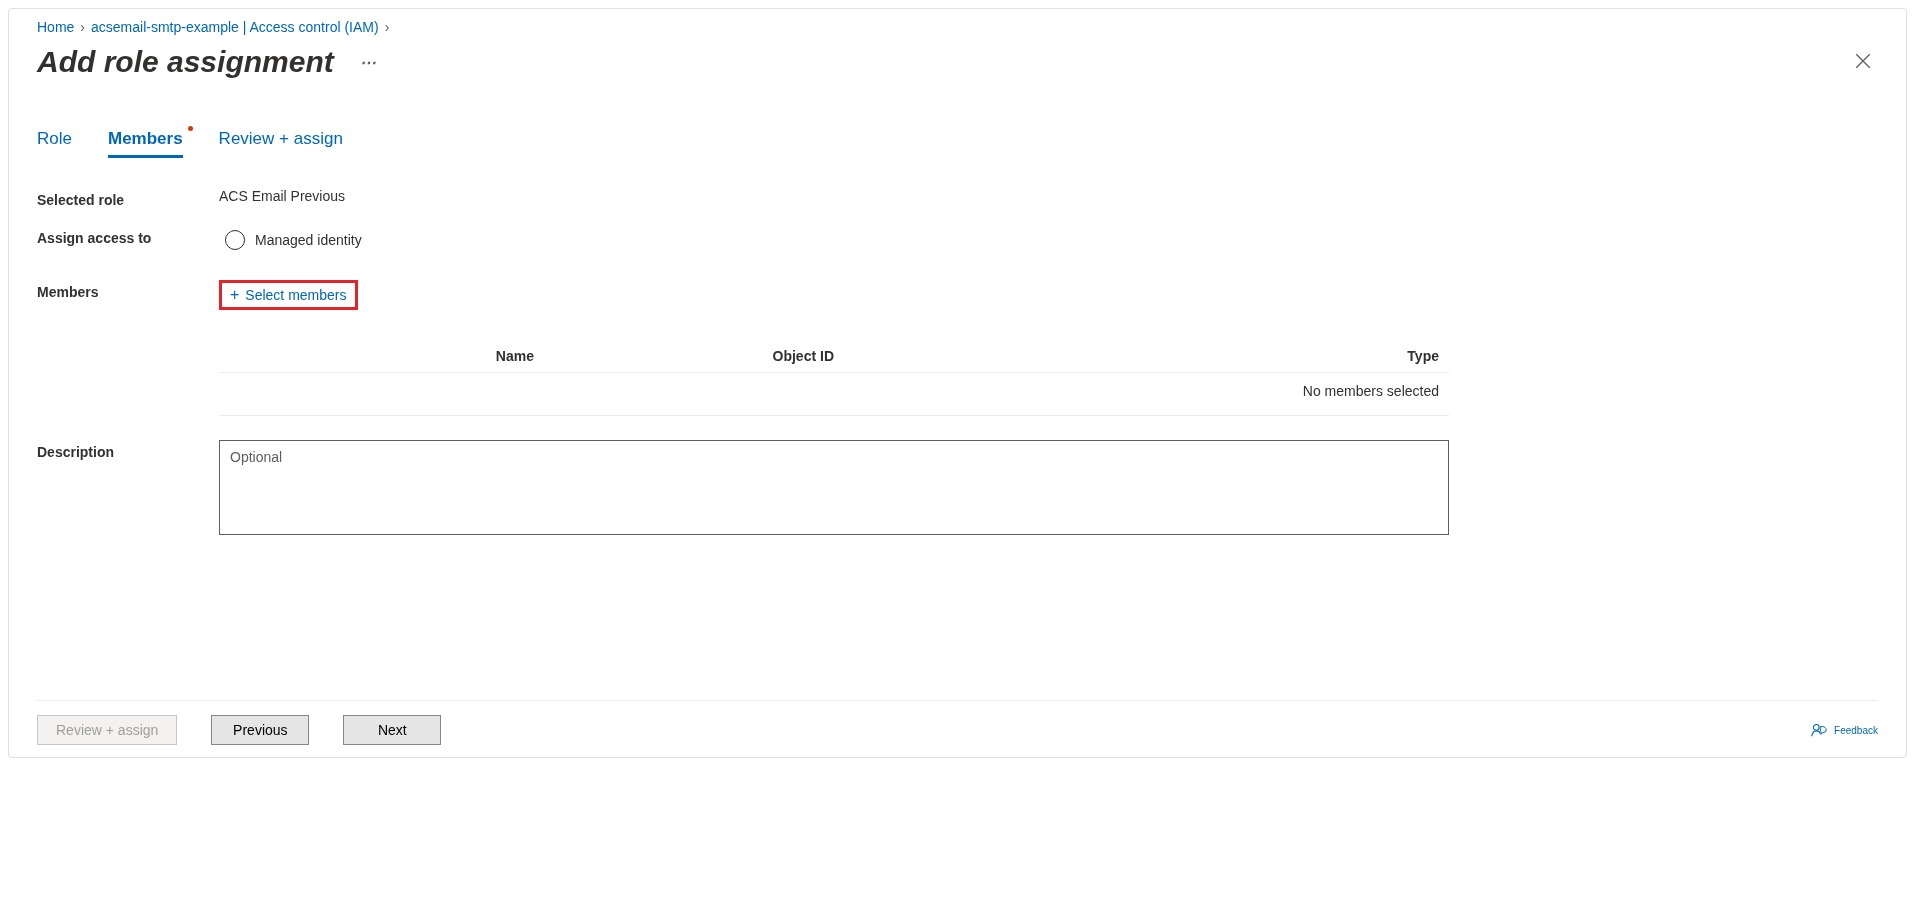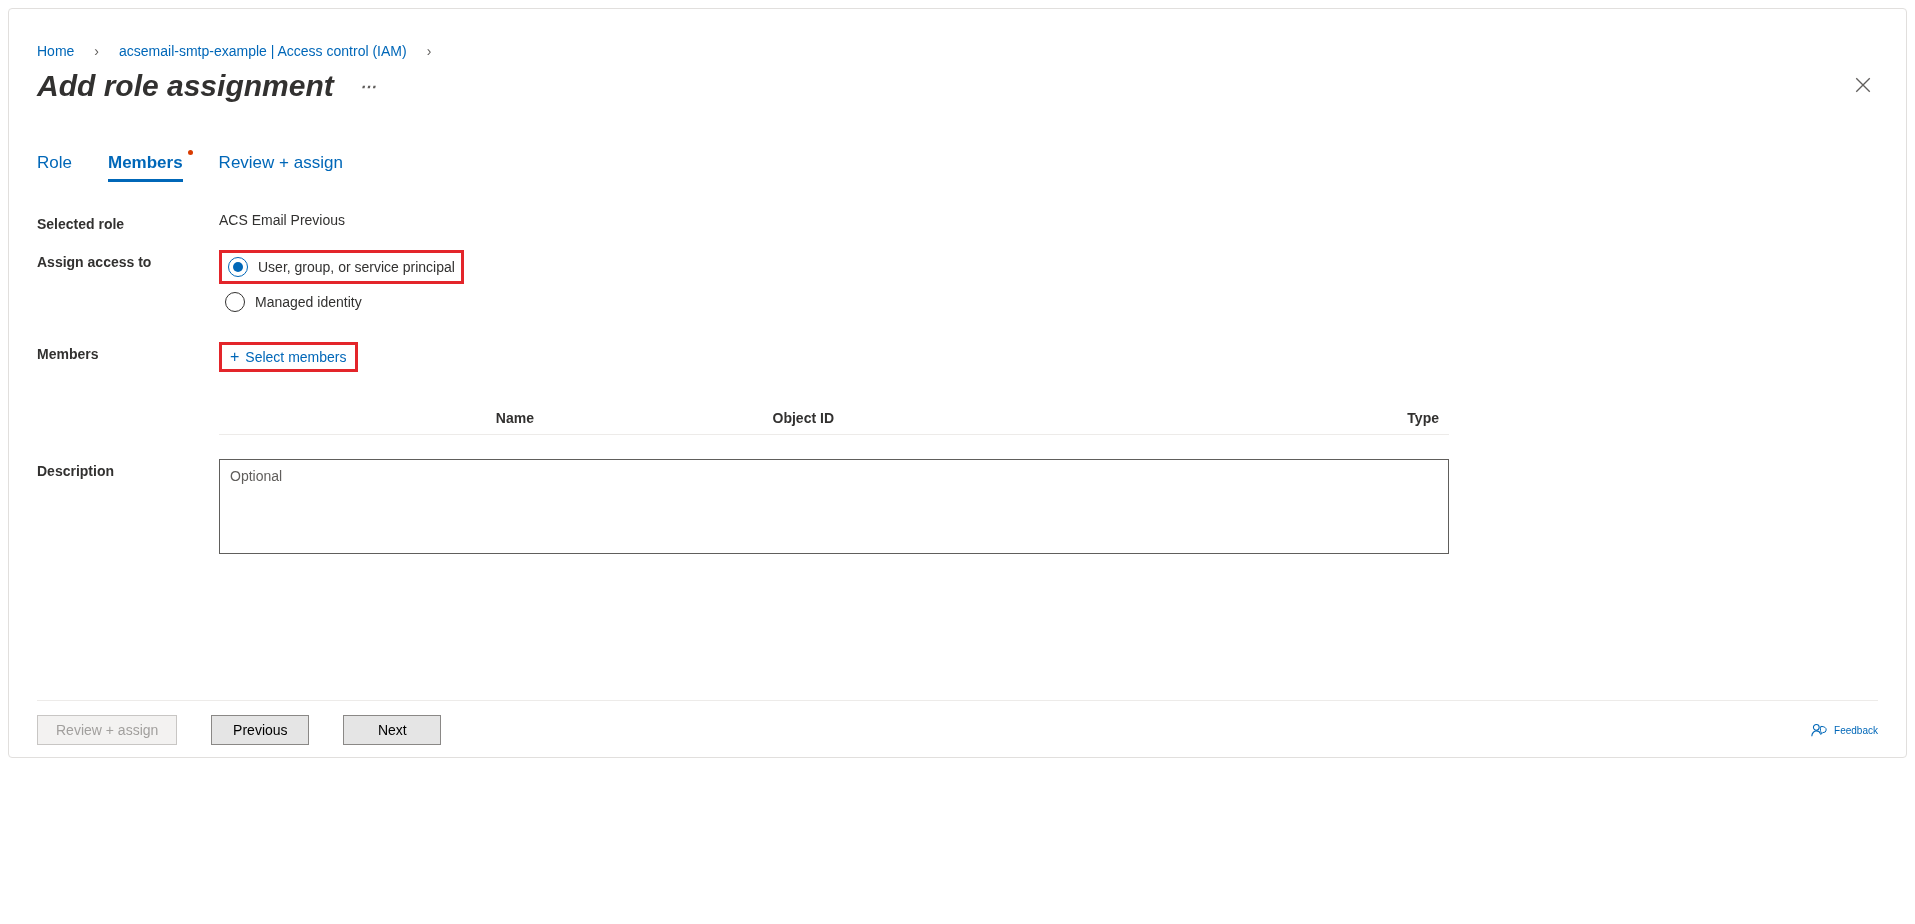--- a/index.html
+++ b/index.html
@@ -22,24 +22,23 @@
     width: 100%;
     height: 750px;
     padding: 10px 28px 0 28px;
     position: relative;
     background: #fff;
   }
   
   .breadcrumb {
     display: flex;
     align-items: flex-end;
-    gap: 20px;
+    gap: 6px;
     font-size: 14px;
     margin-bottom: 10px;
-    margin-top: 24px;
   }
   .breadcrumb a { color: #0067b8; text-decoration: none; }
   .breadcrumb .sep { color: #605e5c; }
   
   .title-row {
     display: flex;
     justify-content: space-between;
     align-items: center;
     margin-bottom: 50px;
     font-style: italic;
@@ -261,26 +260,20 @@
 
     <div class="form-row">
       <div class="form-label">Selected role</div>
       <div class="form-value">ACS Email Previous</div>
     </div>
 
     <div class="form-row">
       <div class="form-label">Assign access to</div>
       <div class="form-value">
         <div class="radio-wrap">
-          <label class="radio-option highlighted">
-            <span class="radio checked"></span>
-            <span>User, group, or service principal</span>
-          </label>
-        </div>
-        <div class="radio-wrap">
           <label class="radio-option">
             <span class="radio"></span>
             <span>Managed identity</span>
           </label>
         </div>
       </div>
     </div>
 
     <div class="form-row" style="margin-top:22px;">
       <div class="form-label">Members</div>
@@ -291,20 +284,21 @@
             <span>Select members</span>
           </span>
         </span>
 
         <div class="members-table">
           <div class="members-header">
             <div class="col-name">Name</div>
             <div class="col-objectid">Object ID</div>
             <div class="col-type">Type</div>
           </div>
+          <div class="members-empty">No members selected</div>
         </div>
       </div>
     </div>
 
     <div class="form-row desc-row">
       <div class="form-label">Description</div>
       <div class="form-value">
         <textarea class="desc-textarea" placeholder="Optional" style=""></textarea>
       </div>
     </div>

